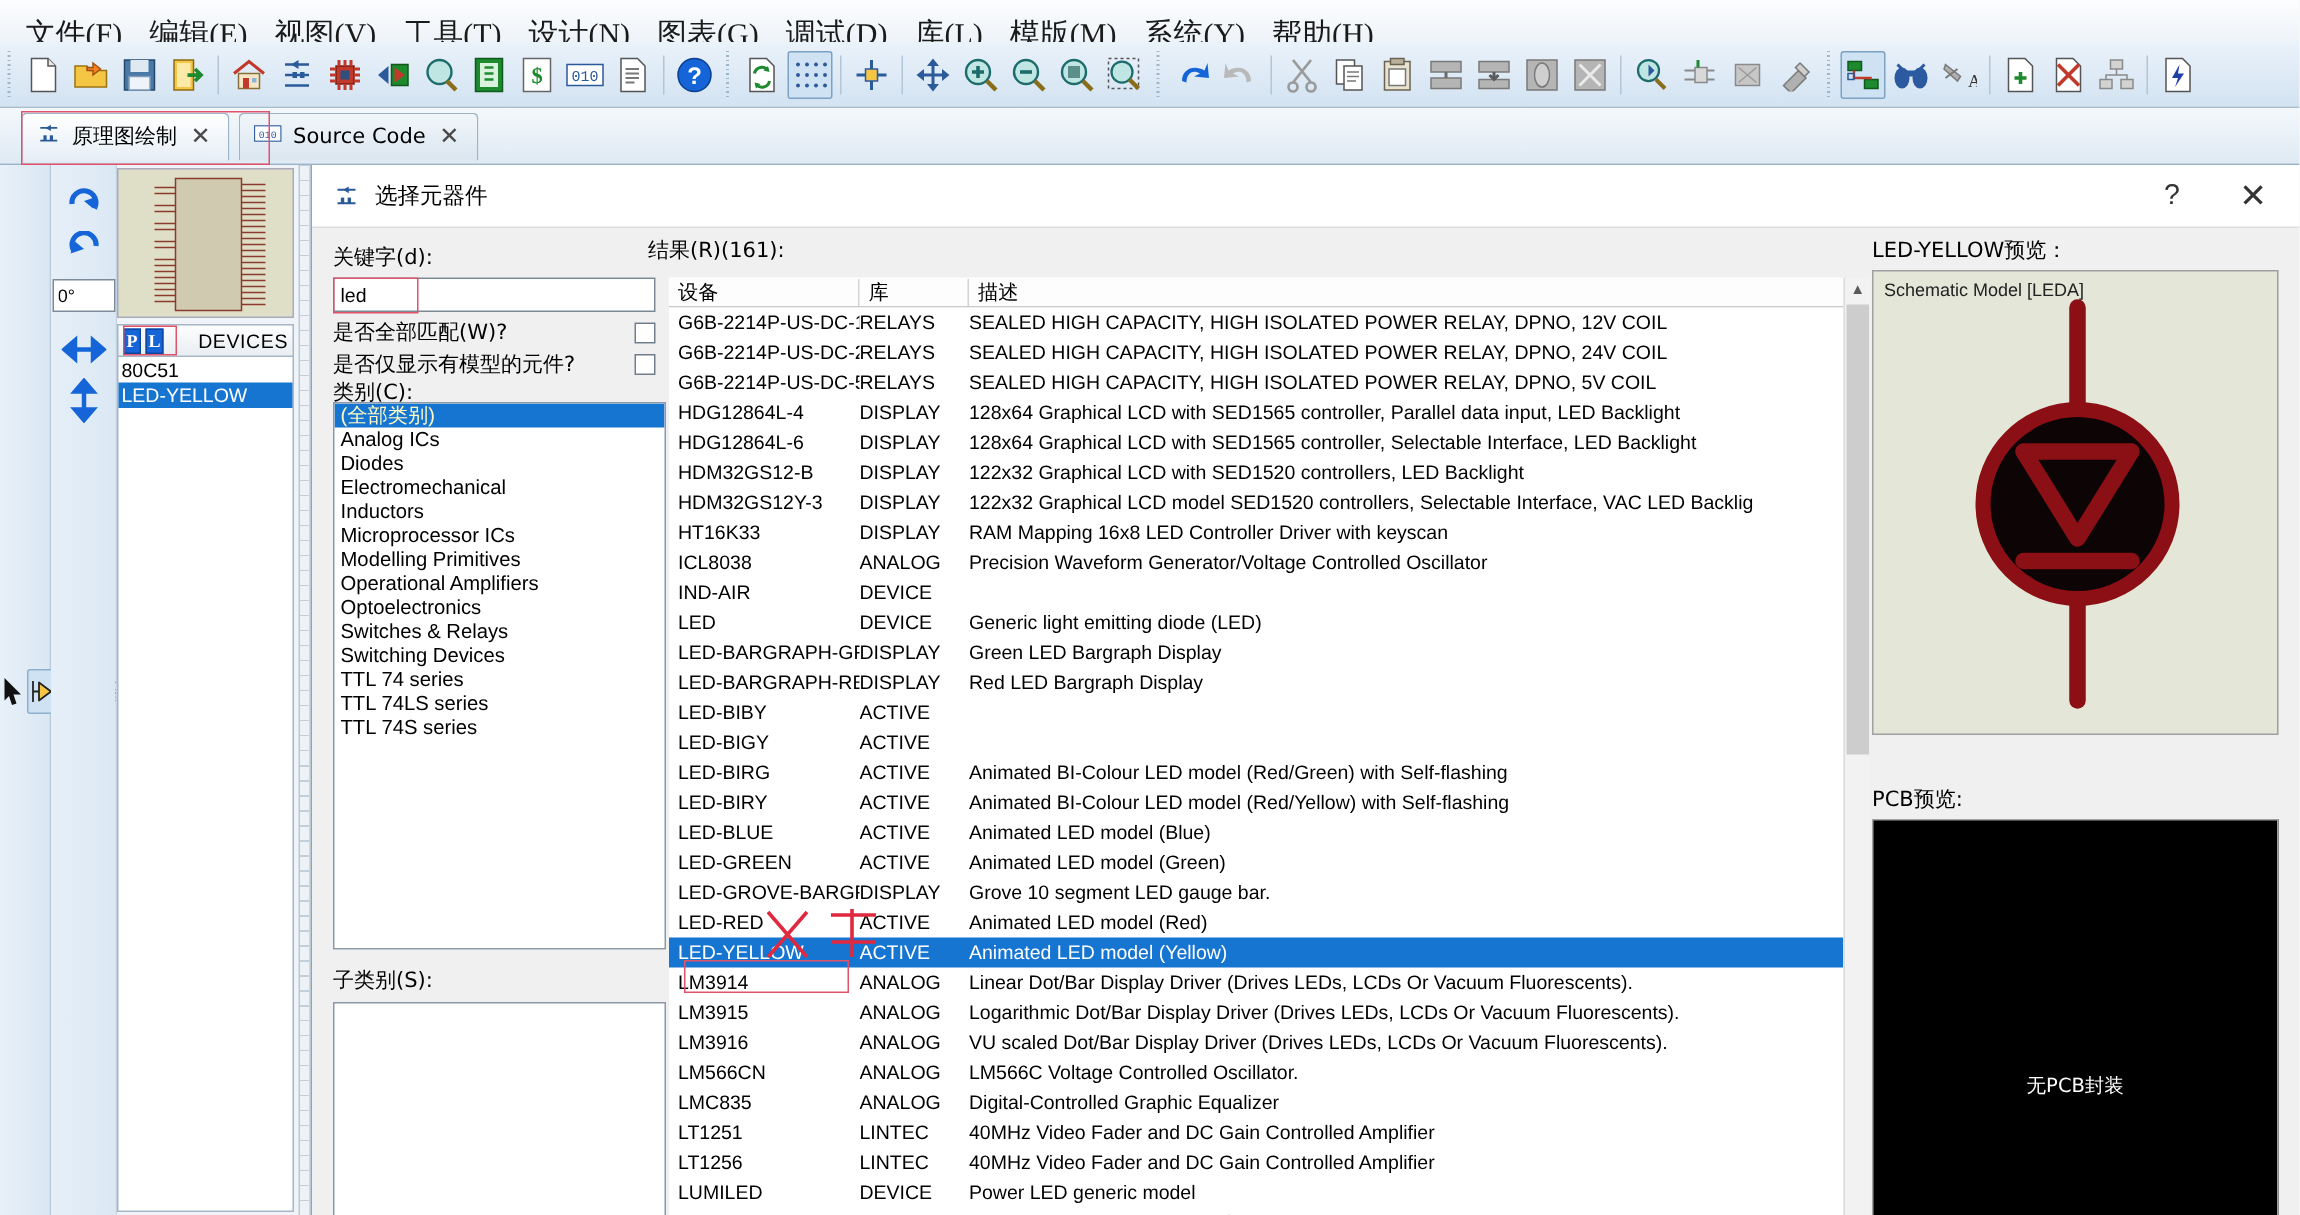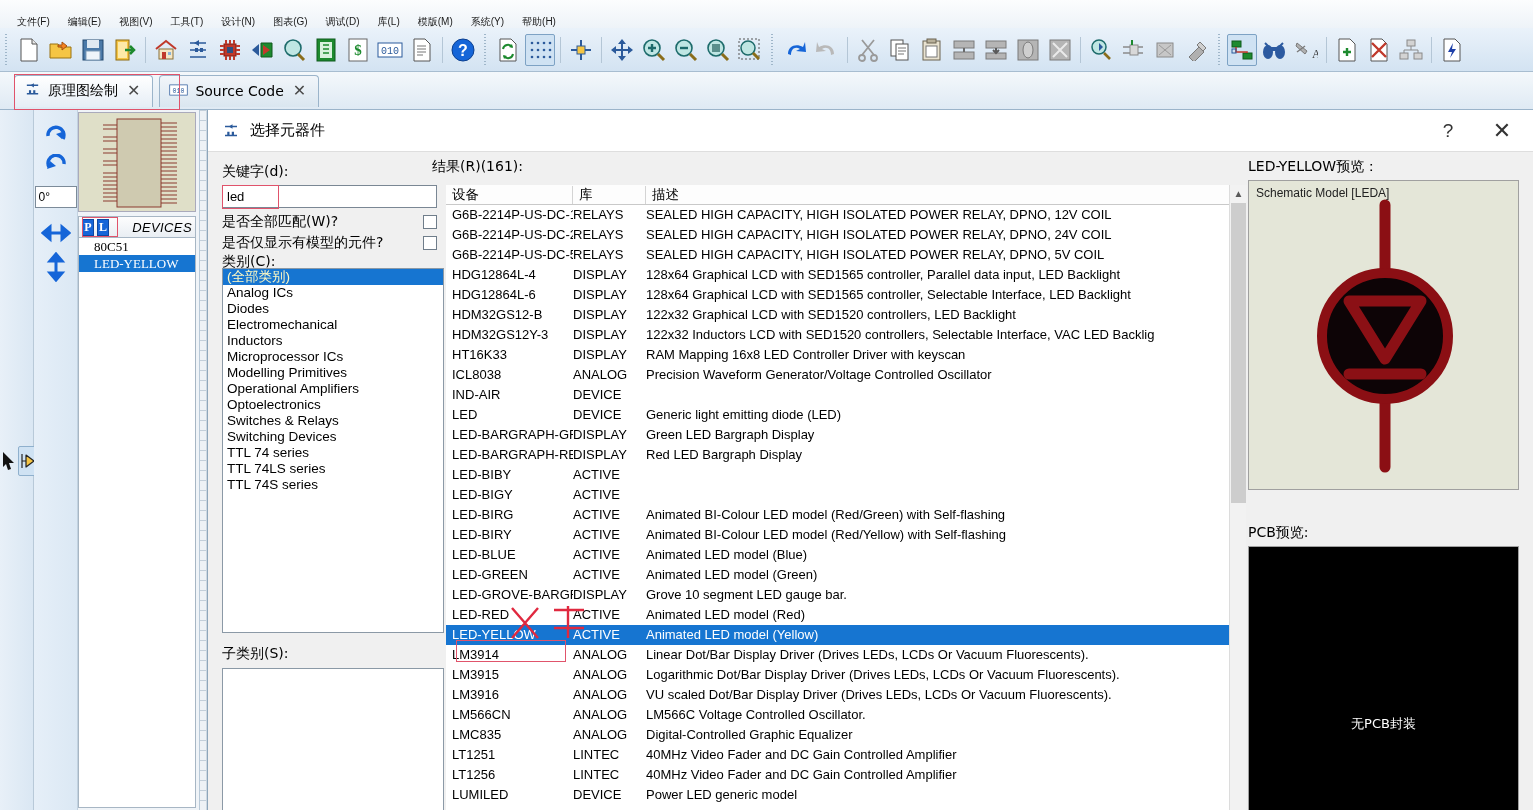--- a/index.html
+++ b/index.html
@@ -12,22 +12,22 @@
     position:relative;
   }
 
   
   #menubar {
     position:absolute; left:0; top:0; width:1533px; height:28px;
     background:linear-gradient(to bottom,#fcfdfe,#eef3f8);
     display:flex; align-items:center; padding-left:8px;
   }
   .menu-item {
-    padding:3px 9px; font-size:10px; color:#1a1a1a; white-space:nowrap;
-    font-family:Liberation Sans, sans-serif;
+    padding:3px 9px; font-size:20px; color:#1a1a1a; white-space:nowrap;
+    font-family:Liberation Serif, serif;
     margin-top:16px;
   }
 
   
   #toolbar {
     position:absolute; left:0; top:28px; width:1533px; height:44px;
     background:linear-gradient(to bottom,#eaf2fa,#d3e3f2);
     border-bottom:1px solid #a8bdd0;
     display:flex; align-items:center;
   }
@@ -107,28 +107,28 @@
   #dev-head {
     position:absolute; left:0; top:106px; width:118px; height:22px;
     background:linear-gradient(to bottom,#fdfdfd,#e9eef3);
     border:1px solid #a7b6c4; display:flex; align-items:center; gap:3px; padding:0 3px;
   }
   .plbtn {
     width:17px; height:17px; background:#1565d8; color:#fff;
     font-size:12px; font-weight:bold; display:flex; align-items:center;
     justify-content:center; border:1px solid #0d47a1; font-family:"Liberation Serif",serif;
   }
-  #dev-head .lbl { font-size:13px; margin-left:20px; letter-spacing:.4px;font-style:italic; }
+  #dev-head .lbl { font-size:13px; margin-left:20px; letter-spacing:.4px; }
   .pl-ann { position:absolute; left:4px; top:107px; width:36px; height:20px; border:1.5px solid #e0536b; }
   #devlist {
     position:absolute; left:0; top:128px; width:118px; height:570px;
     background:#fff; border:1px solid #a7b6c4; border-top:none;
     font-size:13px;
   }
-  .dev-row { height:17px; line-height:17px; padding-left:15px; white-space:nowrap;font-family:Liberation Serif, serif; }
+  .dev-row { height:17px; line-height:17px; padding-left:2px; white-space:nowrap; }
   .dev-row.sel { background:#1675d1; color:#fff; }
 
   #leftruler {
     position:absolute; left:200px; top:110px; width:7px; height:700px;
     background:#eef2f6; border-right:1px solid #cdd8e2;
     background-image:repeating-linear-gradient(to bottom,#c3cfda 0 1px,transparent 1px 10px);
   }
 
   
   #dialog {
@@ -854,21 +854,21 @@
           <span class="c-desc">128x64 Graphical LCD with SED1565 controller, Selectable Interface, LED Backlight</span>
         </div>
       <div class="res-row">
           <span class="c-dev">HDM32GS12-B</span>
           <span class="c-lib">DISPLAY</span>
           <span class="c-desc">122x32 Graphical LCD with SED1520 controllers, LED Backlight</span>
         </div>
       <div class="res-row">
           <span class="c-dev">HDM32GS12Y-3</span>
           <span class="c-lib">DISPLAY</span>
-          <span class="c-desc">122x32 Inductors LCD with SED1520 controllers, Selectable Interface, VAC LED Backlig</span>
+          <span class="c-desc">122x32 Graphical LCD model SED1520 controllers, Selectable Interface, VAC LED Backlig</span>
         </div>
       <div class="res-row">
           <span class="c-dev">HT16K33</span>
           <span class="c-lib">DISPLAY</span>
           <span class="c-desc">RAM Mapping 16x8 LED Controller Driver with keyscan</span>
         </div>
       <div class="res-row">
           <span class="c-dev">ICL8038</span>
           <span class="c-lib">ANALOG</span>
           <span class="c-desc">Precision Waveform Generator/Voltage Controlled Oscillator</span>

